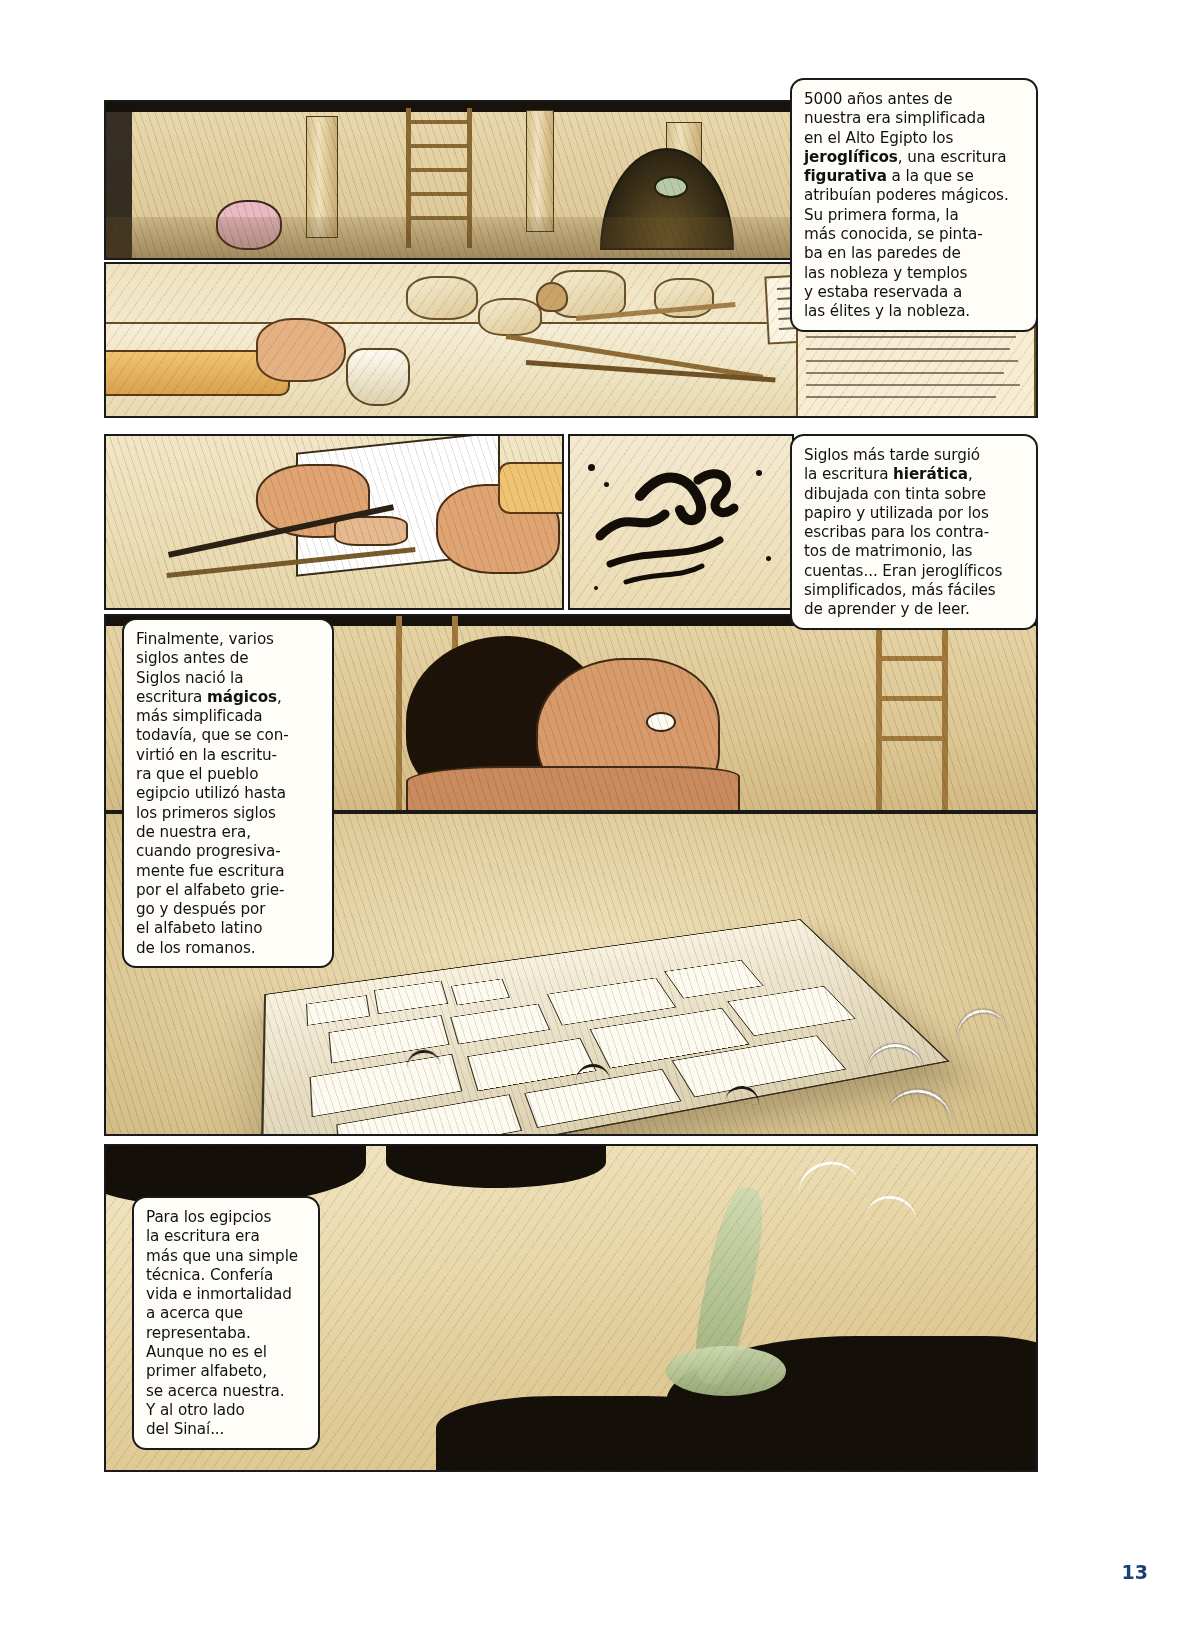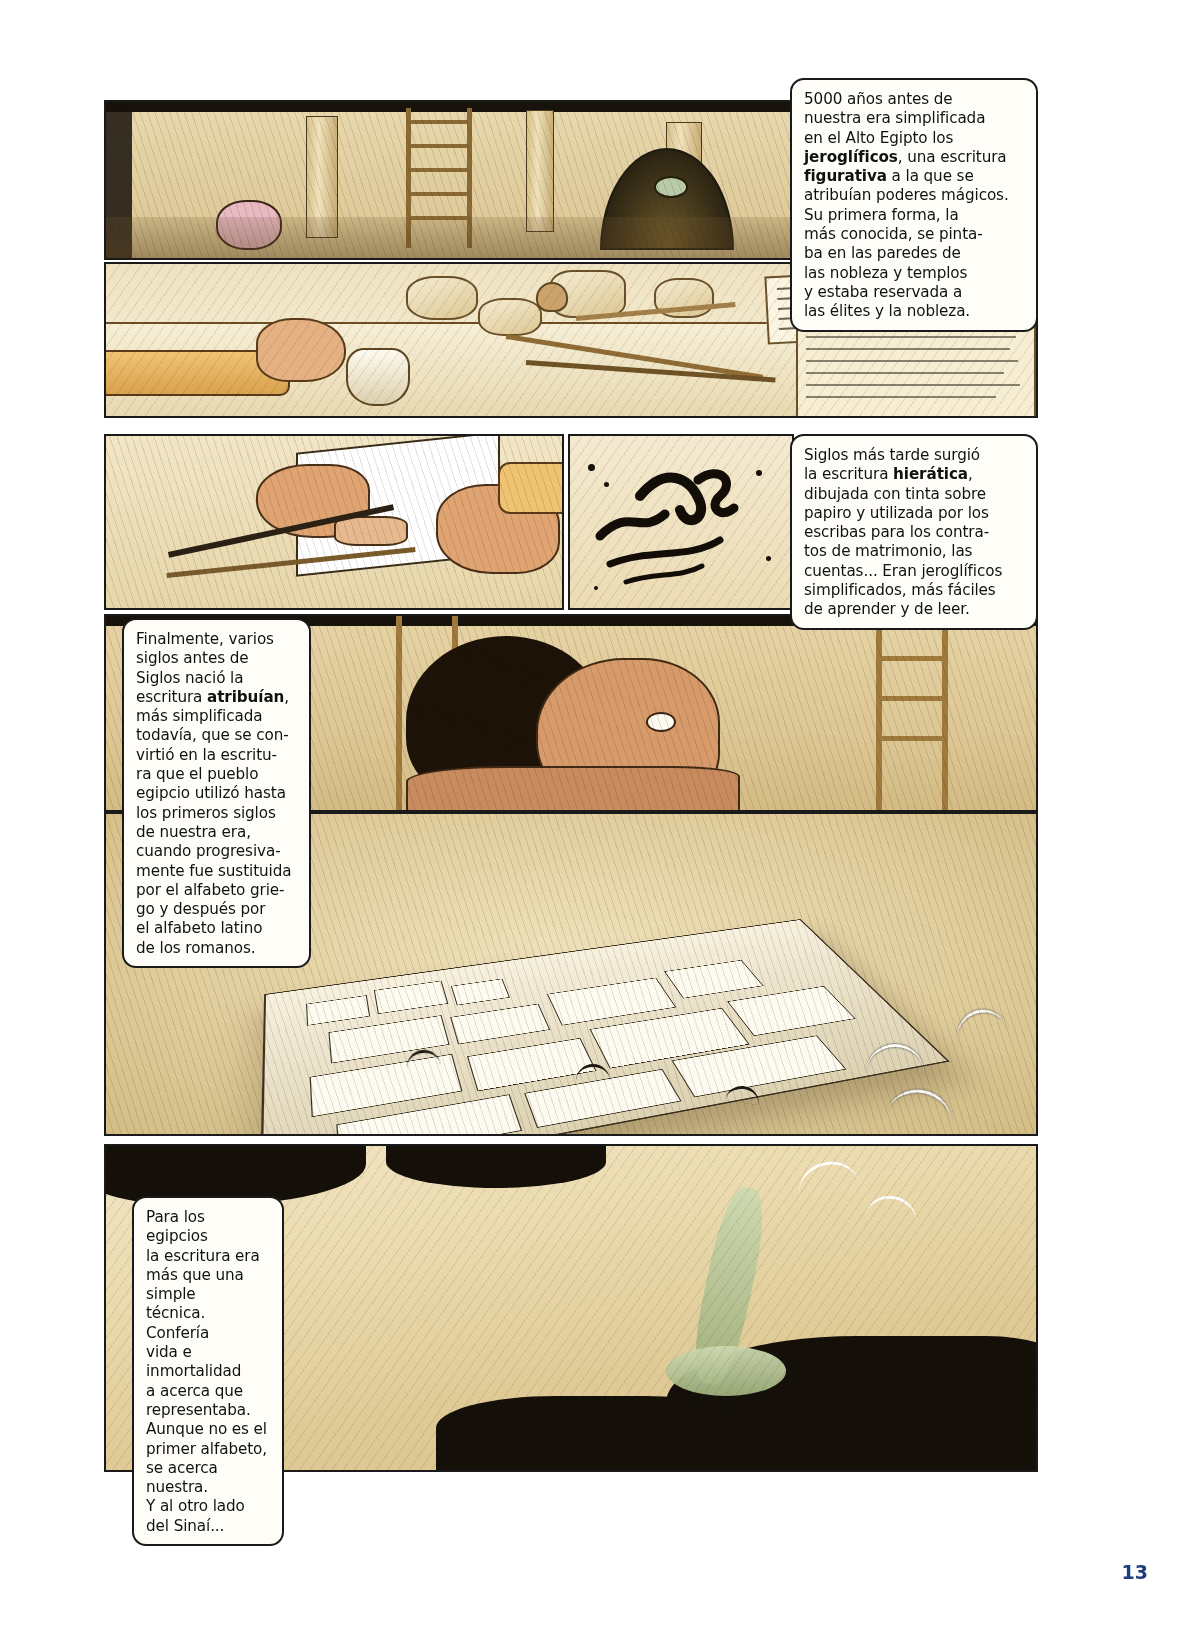--- a/index.html
+++ b/index.html
@@ -443,41 +443,41 @@
     <div>la escritura <b>hierática</b>,</div>
     <div>dibujada con tinta sobre</div>
     <div>papiro y utilizada por los</div>
     <div>escribas para los contra-</div>
     <div>tos de matrimonio, las</div>
     <div>cuentas... Eran jeroglíficos</div>
     <div>simplificados, más fáciles</div>
     <div>de aprender y de leer.</div>
   </div>
 
-  <div class="caption" style="left:122px; top:618px; width:189px;">
+  <div class="caption" style="left:122px; top:618px; width:212px;">
     <div>Finalmente, varios</div>
     <div>siglos antes de</div>
     <div>Siglos nació la</div>
-    <div>escritura <b>atribuían</b>,</div>
+    <div>escritura <b>mágicos</b>,</div>
     <div>más simplificada</div>
     <div>todavía, que se con-</div>
     <div>virtió en la escritu-</div>
     <div>ra que el pueblo</div>
     <div>egipcio utilizó hasta</div>
     <div>los primeros siglos</div>
     <div>de nuestra era,</div>
     <div>cuando progresiva-</div>
-    <div>mente fue sustituida</div>
+    <div>mente fue escritura</div>
     <div>por el alfabeto grie-</div>
     <div>go y después por</div>
     <div>el alfabeto latino</div>
     <div>de los romanos.</div>
   </div>
 
-  <div class="caption" style="left:132px; top:1196px; width:152px;">
+  <div class="caption" style="left:132px; top:1196px; width:188px;">
     <div>Para los egipcios</div>
     <div>la escritura era</div>
     <div>más que una simple</div>
     <div>técnica. Confería</div>
     <div>vida e inmortalidad</div>
     <div>a acerca que</div>
     <div>representaba.</div>
     <div>Aunque no es el</div>
     <div>primer alfabeto,</div>
     <div>se acerca nuestra.</div>

